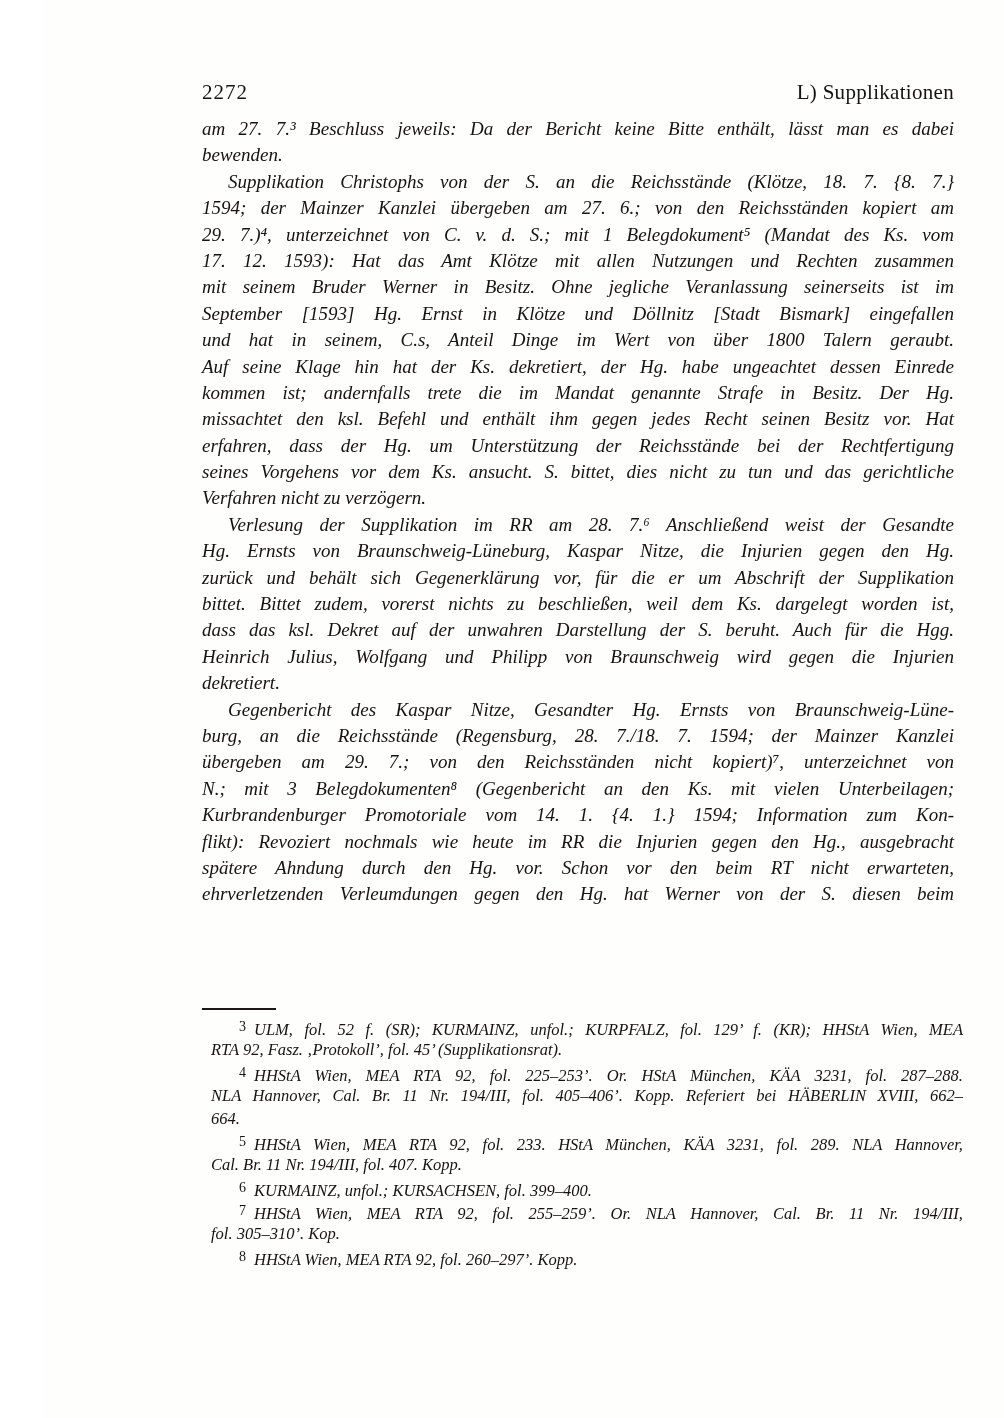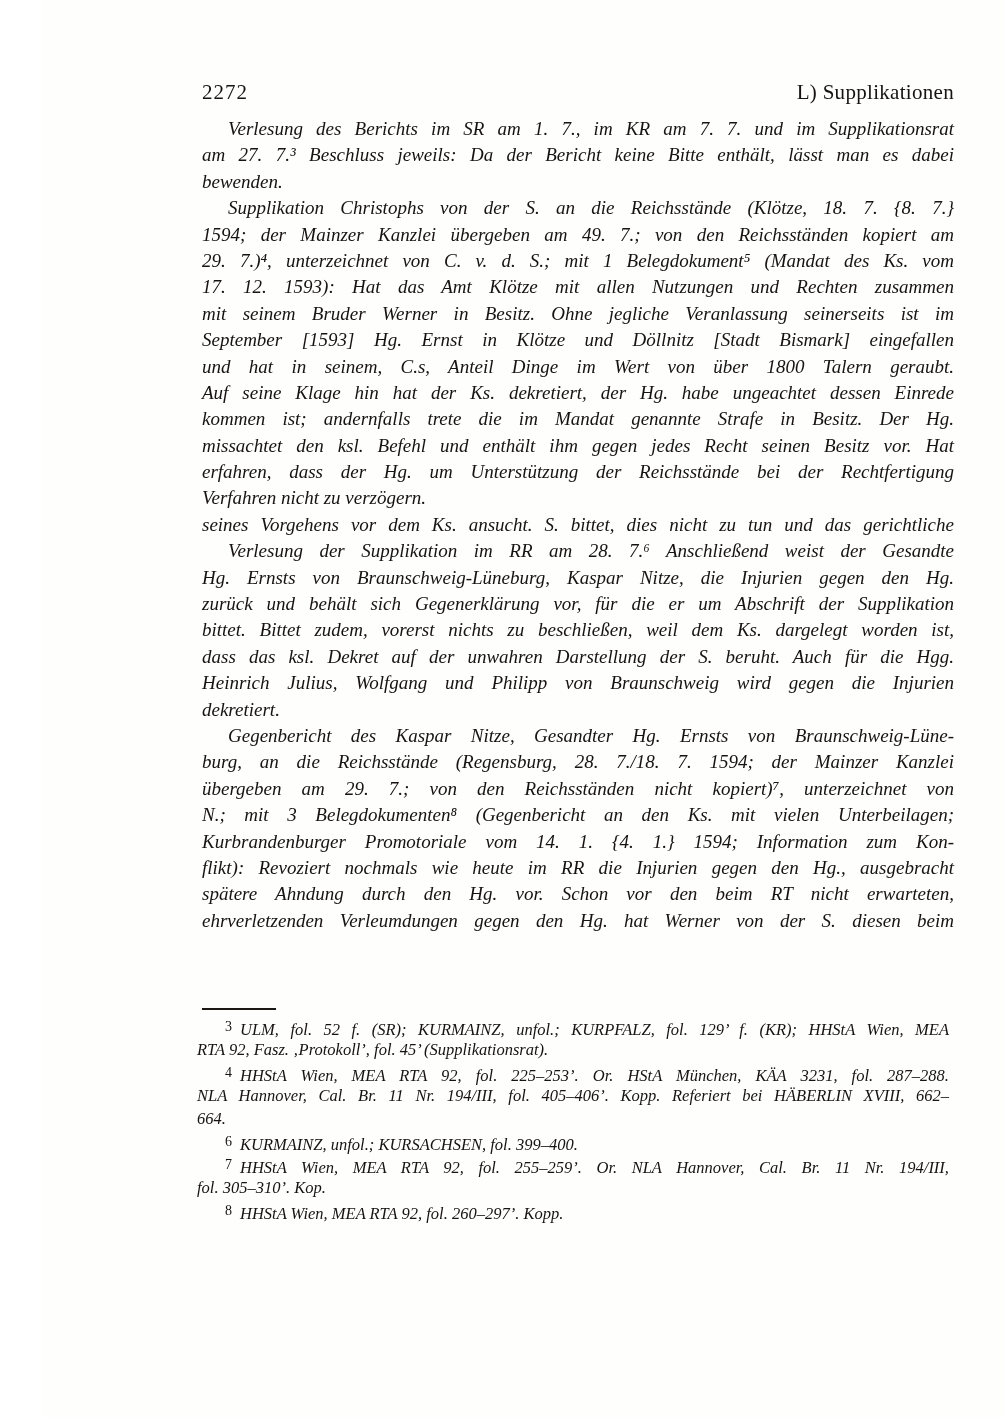--- a/index.html
+++ b/index.html
@@ -13,60 +13,59 @@
             font-size:21px; font-style:normal; }
   .pagenum { position:absolute; left:0; top:0; letter-spacing:1px; }
   .running-title { display:block; text-align:right; letter-spacing:0.3px; }
   .bodytext { position:absolute; top:116px; left:160px; width:752px;
               font-size:19px; font-style:italic; }
   .line { height:26.4px; line-height:26.4px; white-space:normal; }
   .j { text-align:justify; text-align-last:justify; }
   .ind { text-indent:26px; }
   .fnrule { position:absolute; top:1008px; left:160px; width:74px; height:0;
             border-top:2px solid #1b1813; }
-  .footnotes { position:absolute; top:1015px; left:155px; width:752px;
+  .footnotes { position:absolute; top:1015px; left:169px; width:752px;
                font-size:16.5px; font-style:italic; }
   .fline { height:23px; line-height:23px; }
   .fline.j { text-align:justify; text-align-last:justify; }
   .ind-f { text-indent:28px; }
   .fn-marker { font-style:normal; font-size:14px; vertical-align:4px;
                margin-right:8px; letter-spacing:0; }
 </style>
 </head>
 <body>
 
 <div class="page">
 
   <div class="header">
     <span class="pagenum">2272</span>
     <span class="running-title">L) Supplikationen</span>
   </div>
 
   <div class="bodytext">
 
     <div>
-      <div class="line j ind">Verlesung des Berichts im SR am 1. 7., im KR am 7. 7. und im Supplikationsrat</div>
       <div class="line j">am 27. 7.³ Beschluss jeweils: Da der Bericht keine Bitte enthält, lässt man es dabei</div>
       <div class="line">bewenden.</div>
     </div>
 
     <div>
       <div class="line j ind">Supplikation Christophs von der S. an die Reichsstände (Klötze, 18. 7. {8. 7.}</div>
-      <div class="line j">1594; der Mainzer Kanzlei übergeben am 49. 7.; von den Reichsständen kopiert am</div>
+      <div class="line j">1594; der Mainzer Kanzlei übergeben am 27. 6.; von den Reichsständen kopiert am</div>
       <div class="line j">29. 7.)⁴, unterzeichnet von C. v. d. S.; mit 1 Belegdokument⁵ (Mandat des Ks. vom</div>
       <div class="line j">17. 12. 1593): Hat das Amt Klötze mit allen Nutzungen und Rechten zusammen</div>
       <div class="line j">mit seinem Bruder Werner in Besitz. Ohne jegliche Veranlassung seinerseits ist im</div>
       <div class="line j">September [1593] Hg. Ernst in Klötze und Döllnitz [Stadt Bismark] eingefallen</div>
       <div class="line j">und hat in seinem, C.s, Anteil Dinge im Wert von über 1800 Talern geraubt.</div>
       <div class="line j">Auf seine Klage hin hat der Ks. dekretiert, der Hg. habe ungeachtet dessen Einrede</div>
       <div class="line j">kommen ist; andernfalls trete die im Mandat genannte Strafe in Besitz. Der Hg.</div>
       <div class="line j">missachtet den ksl. Befehl und enthält ihm gegen jedes Recht seinen Besitz vor. Hat</div>
       <div class="line j">erfahren, dass der Hg. um Unterstützung der Reichsstände bei der Rechtfertigung</div>
+      <div class="line j">seines Vorgehens vor dem Ks. ansucht. S. bittet, dies nicht zu tun und das gerichtliche</div>
       <div class="line">Verfahren nicht zu verzögern.</div>
-      <div class="line j">seines Vorgehens vor dem Ks. ansucht. S. bittet, dies nicht zu tun und das gerichtliche</div>
     </div>
 
     <div>
       <div class="line j ind">Verlesung der Supplikation im RR am 28. 7.⁶ Anschließend weist der Gesandte</div>
       <div class="line j">Hg. Ernsts von Braunschweig-Lüneburg, Kaspar Nitze, die Injurien gegen den Hg.</div>
       <div class="line j">zurück und behält sich Gegenerklärung vor, für die er um Abschrift der Supplikation</div>
       <div class="line j">bittet. Bittet zudem, vorerst nichts zu beschließen, weil dem Ks. dargelegt worden ist,</div>
       <div class="line j">dass das ksl. Dekret auf der unwahren Darstellung der S. beruht. Auch für die Hgg.</div>
       <div class="line j">Heinrich Julius, Wolfgang und Philipp von Braunschweig wird gegen die Injurien</div>
       <div class="line">dekretiert.</div>
@@ -97,20 +96,26 @@
     </div>
 
     <div>
       <div class="fline j ind-f">
         <span class="fn-marker">4</span><span>HHStA Wien, MEA RTA 92, fol. 225–253’. Or. HStA München, KÄA 3231, fol. 287–288.</span>
       </div>
       <div class="fline j">NLA Hannover, Cal. Br. 11 Nr. 194/III, fol. 405–406’. Kopp. Referiert bei HÄBERLIN XVIII, 662–</div>
       <div class="fline">664.</div>
     </div>
 
+    <div>
+      <div class="fline j ind-f">
+        <span class="fn-marker">5</span><span>HHStA Wien, MEA RTA 92, fol. 233. HStA München, KÄA 3231, fol. 289. NLA Hannover,</span>
+      </div>
+      <div class="fline">Cal. Br. 11 Nr. 194/III, fol. 407. Kopp.</div>
+    </div>
 
     <div>
       <div class="fline ind-f">
         <span class="fn-marker">6</span><span>KURMAINZ, unfol.; KURSACHSEN, fol. 399–400.</span>
       </div>
     </div>
 
     <div>
       <div class="fline j ind-f">
         <span class="fn-marker">7</span><span>HHStA Wien, MEA RTA 92, fol. 255–259’. Or. NLA Hannover, Cal. Br. 11 Nr. 194/III,</span>

